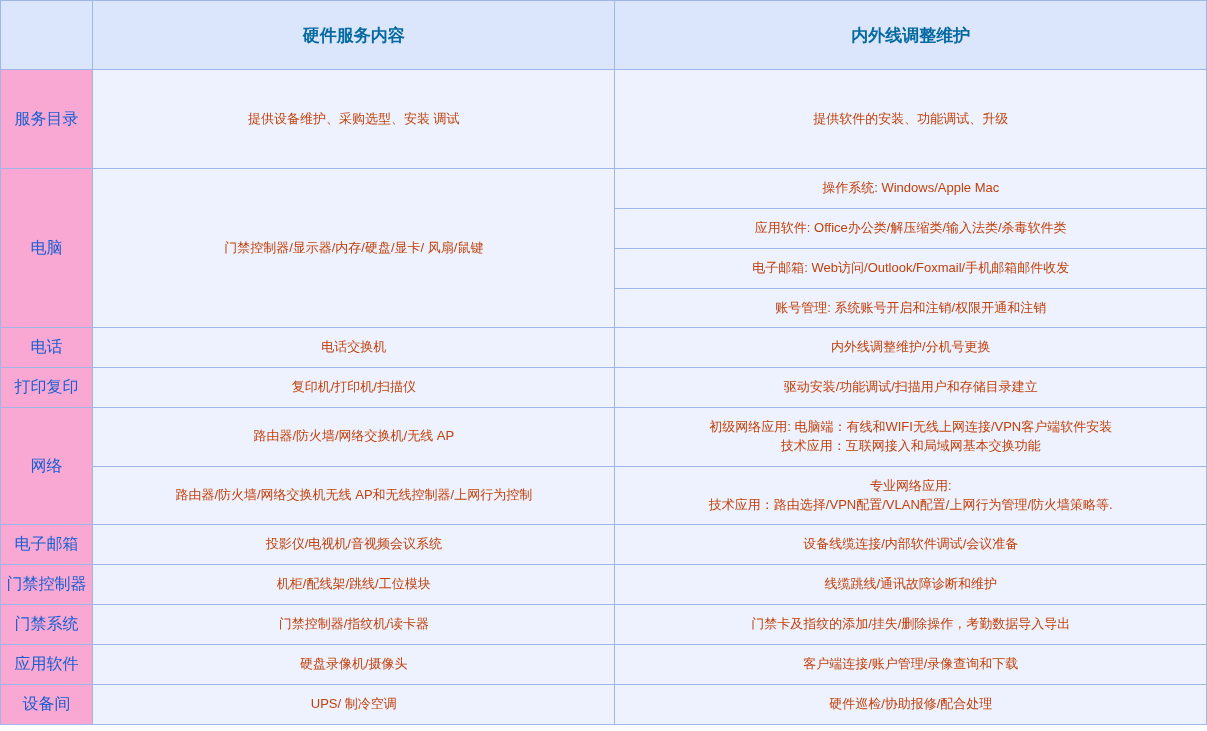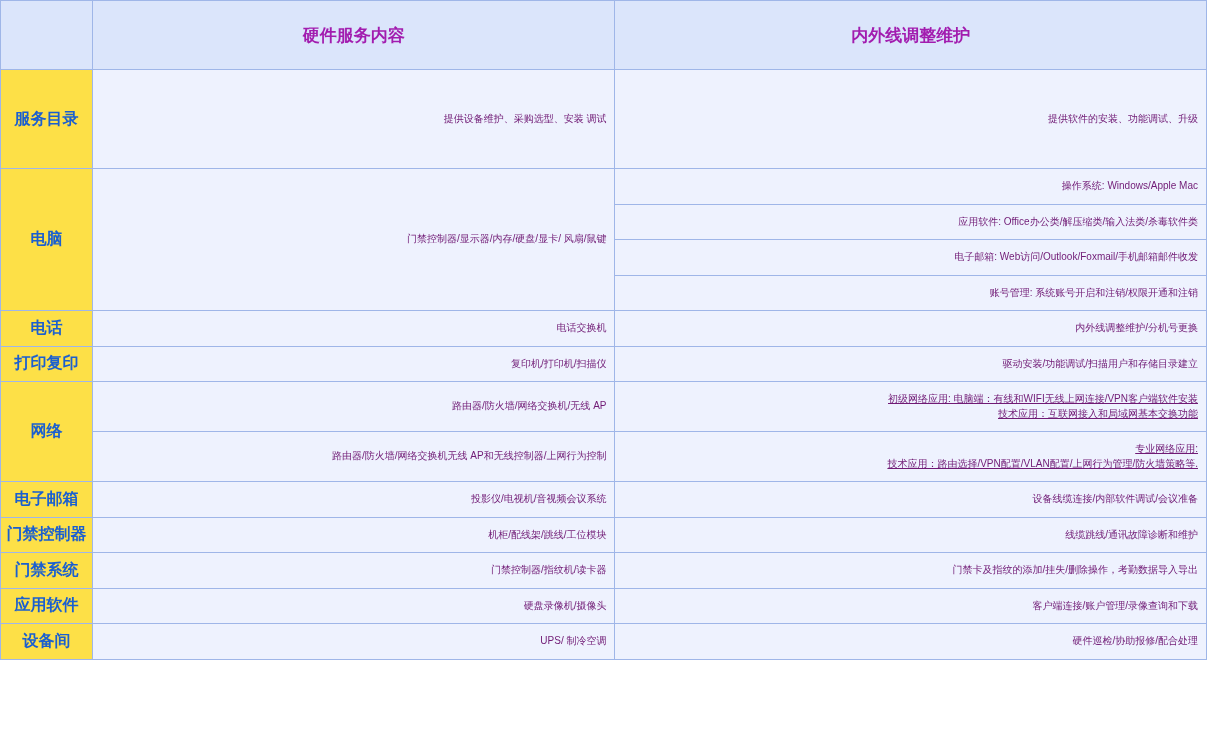--- a/index.html
+++ b/index.html
@@ -22,52 +22,51 @@
   table.svc td, table.svc th {
     border: 1px solid #9fb6e8;
     vertical-align: middle;
   }
   .col-label { width: 92px; }
   .col-hw { width: 522px; }
   .col-sw { width: 591px; }
 
   thead th {
     background: #dbe5fb;
-    color: #a21caf;
+    color: #0369a1;
     font-weight: bold;
     font-size: 17px;
     height: 66px;
     text-align: center;
   }
   thead th.blank {
     background: #dbe5fb;
   }
 
   td.rowlabel {
-    background: #fde047;
+    background: #f9a8d4;
     color: #1a5fd0;
-    font-weight: bold;
+    font-weight: normal;
     font-size: 16px;
     text-align: center;
     padding: 6px 2px;
   }
   td.cell {
     background: #eef2fe;
-    color: #701a75;
-    font-size: 10px;
-    text-align: right;
+    color: #c2410c;
+    font-size: 13px;
+    text-align: center;
     padding: 10px 8px;
     line-height: 1.45;
   }
   td.cell.tall {
     height: 60px;
   }
   .sub {
     display: block;
-    text-decoration: underline;
   }
 </style>
 </head>
 <body>
 
 <table class="svc">
   <colgroup>
     <col class="col-label">
     <col class="col-hw">
     <col class="col-sw">

